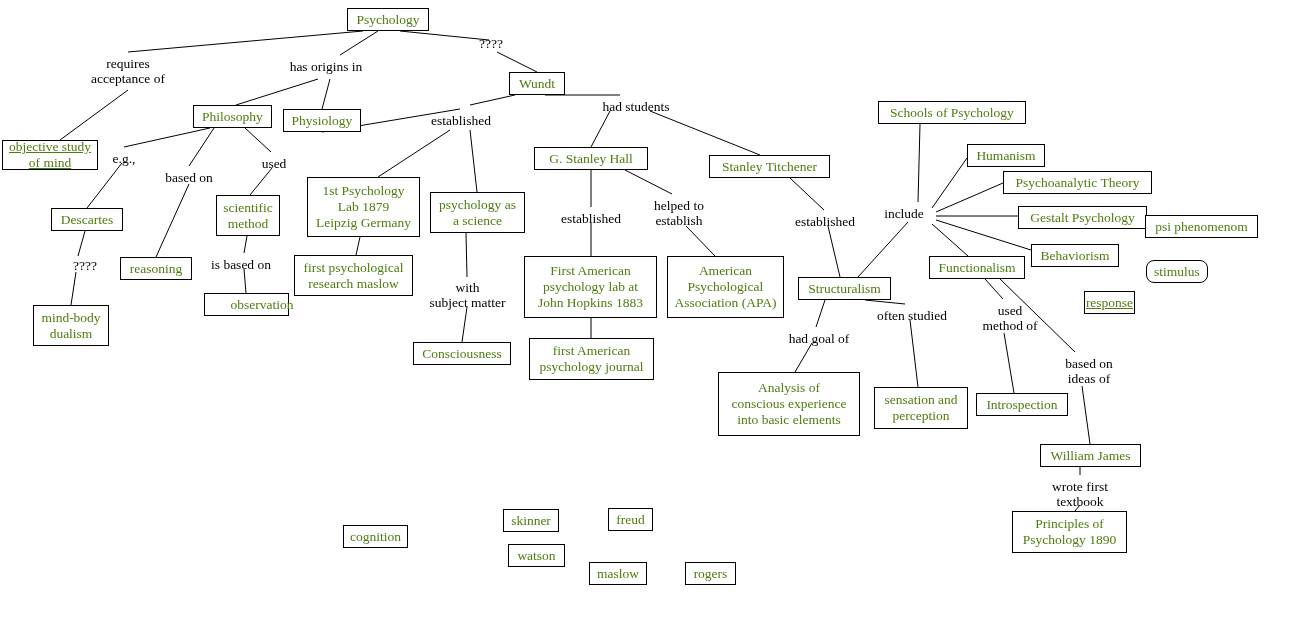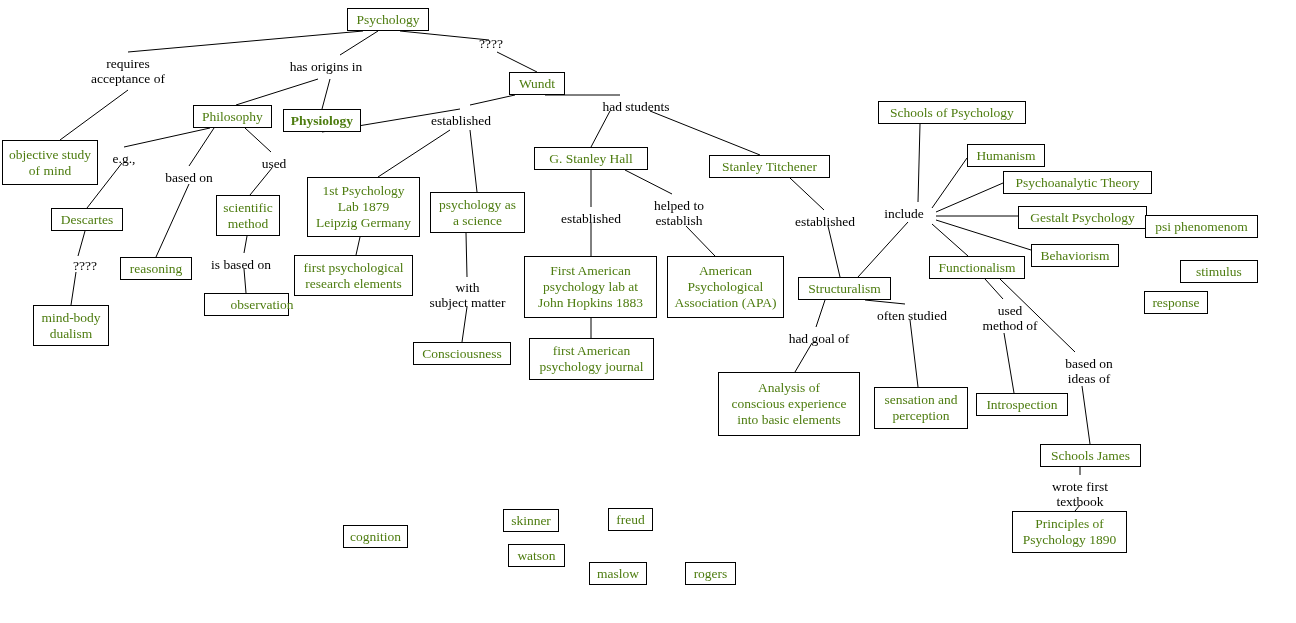--- a/index.html
+++ b/index.html
@@ -100,36 +100,36 @@
       <polyline points="932,224 968,256" fill="none" stroke="#000000" stroke-width="1"></polyline>
       <polyline points="985,279 1003,299" fill="none" stroke="#000000" stroke-width="1"></polyline>
       <polyline points="1004,333 1014,393" fill="none" stroke="#000000" stroke-width="1"></polyline>
       <polyline points="1000,279 1075,352" fill="none" stroke="#000000" stroke-width="1"></polyline>
       <polyline points="1082,386 1090,444" fill="none" stroke="#000000" stroke-width="1"></polyline>
       <polyline points="1080,467 1080,475" fill="none" stroke="#000000" stroke-width="1"></polyline>
       <polyline points="1080,505 1075,511" fill="none" stroke="#000000" stroke-width="1"></polyline>
     </svg>
   <div id="nodes">
       <div class="node" style="left: 347px; top: 8px; width: 82px; height: 23px;">Psychology</div>
-      <div class="node" style="left: 2px; top: 140px; width: 96px; height: 45px;">objective study
+      <div class="node" style="left: 2px; top: 140px; width: 96px; height: 30px; text-decoration: underline;">objective study
 of mind</div>
       <div class="node" style="left: 193px; top: 105px; width: 79px; height: 23px;">Philosophy</div>
-      <div class="node" style="left: 283px; top: 109px; width: 78px; height: 23px; font-weight: bold;">Physiology</div>
+      <div class="node" style="left: 283px; top: 109px; width: 78px; height: 23px;">Physiology</div>
       <div class="node" style="left: 51px; top: 208px; width: 72px; height: 23px;">Descartes</div>
       <div class="node" style="left: 120px; top: 257px; width: 72px; height: 23px;">reasoning</div>
       <div class="node" style="left: 216px; top: 195px; width: 64px; height: 41px;">scientific
 method</div>
       <div class="node" style="left: 204px; top: 293px; width: 85px; height: 23px; padding-left: 36px;">observation</div>
       <div class="node" style="left: 33px; top: 305px; width: 76px; height: 41px;">mind-body
 dualism</div>
       <div class="node" style="left: 307px; top: 177px; width: 113px; height: 60px;">1st Psychology
 Lab 1879
 Leipzig Germany</div>
       <div class="node" style="left: 294px; top: 255px; width: 119px; height: 41px;">first psychological
-research elements</div>
+research maslow</div>
       <div class="node" style="left: 430px; top: 192px; width: 95px; height: 41px;">psychology as
 a science</div>
       <div class="node" style="left: 413px; top: 342px; width: 98px; height: 23px;">Consciousness</div>
       <div class="node" style="left: 509px; top: 72px; width: 56px; height: 23px;">Wundt</div>
       <div class="node" style="left: 534px; top: 147px; width: 114px; height: 23px;">G. Stanley Hall</div>
       <div class="node" style="left: 524px; top: 256px; width: 133px; height: 62px;">First American
 psychology lab at
 John Hopkins 1883</div>
       <div class="node" style="left: 529px; top: 338px; width: 125px; height: 42px;">first American
 psychology journal</div>
@@ -143,24 +143,24 @@
 into basic elements</div>
       <div class="node" style="left: 874px; top: 387px; width: 94px; height: 42px;">sensation and
 perception</div>
       <div class="node" style="left: 878px; top: 101px; width: 148px; height: 23px;">Schools of Psychology</div>
       <div class="node" style="left: 967px; top: 144px; width: 78px; height: 23px; font-family: Liberation Serif, serif;">Humanism</div>
       <div class="node" style="left: 1003px; top: 171px; width: 149px; height: 23px;">Psychoanalytic Theory</div>
       <div class="node" style="left: 1018px; top: 206px; width: 129px; height: 23px;">Gestalt Psychology</div>
       <div class="node" style="left: 1031px; top: 244px; width: 88px; height: 23px;">Behaviorism</div>
       <div class="node" style="left: 929px; top: 256px; width: 96px; height: 23px;">Functionalism</div>
       <div class="node" style="left: 1145px; top: 215px; width: 113px; height: 23px;">psi phenomenom</div>
-      <div class="node" style="left: 1180px; top: 260px; width: 78px; height: 23px;">stimulus</div>
-      <div class="node" style="left: 1144px; top: 291px; width: 64px; height: 23px;">response</div>
+      <div class="node" style="left: 1146px; top: 260px; width: 62px; height: 23px; border-radius: 8px;">stimulus</div>
+      <div class="node" style="left: 1084px; top: 291px; width: 51px; height: 23px; text-decoration: underline;">response</div>
       <div class="node" style="left: 976px; top: 393px; width: 92px; height: 23px;">Introspection</div>
-      <div class="node" style="left: 1040px; top: 444px; width: 101px; height: 23px;">Schools James</div>
+      <div class="node" style="left: 1040px; top: 444px; width: 101px; height: 23px;">William James</div>
       <div class="node" style="left: 1012px; top: 511px; width: 115px; height: 42px;">Principles of
 Psychology 1890</div>
       <div class="node" style="left: 343px; top: 525px; width: 65px; height: 23px;">cognition</div>
       <div class="node" style="left: 503px; top: 509px; width: 56px; height: 23px;">skinner</div>
       <div class="node" style="left: 508px; top: 544px; width: 57px; height: 23px;">watson</div>
       <div class="node" style="left: 608px; top: 508px; width: 45px; height: 23px;">freud</div>
       <div class="node" style="left: 589px; top: 562px; width: 58px; height: 23px;">maslow</div>
       <div class="node" style="left: 685px; top: 562px; width: 51px; height: 23px;">rogers</div>
     </div>
   <div id="labels">

